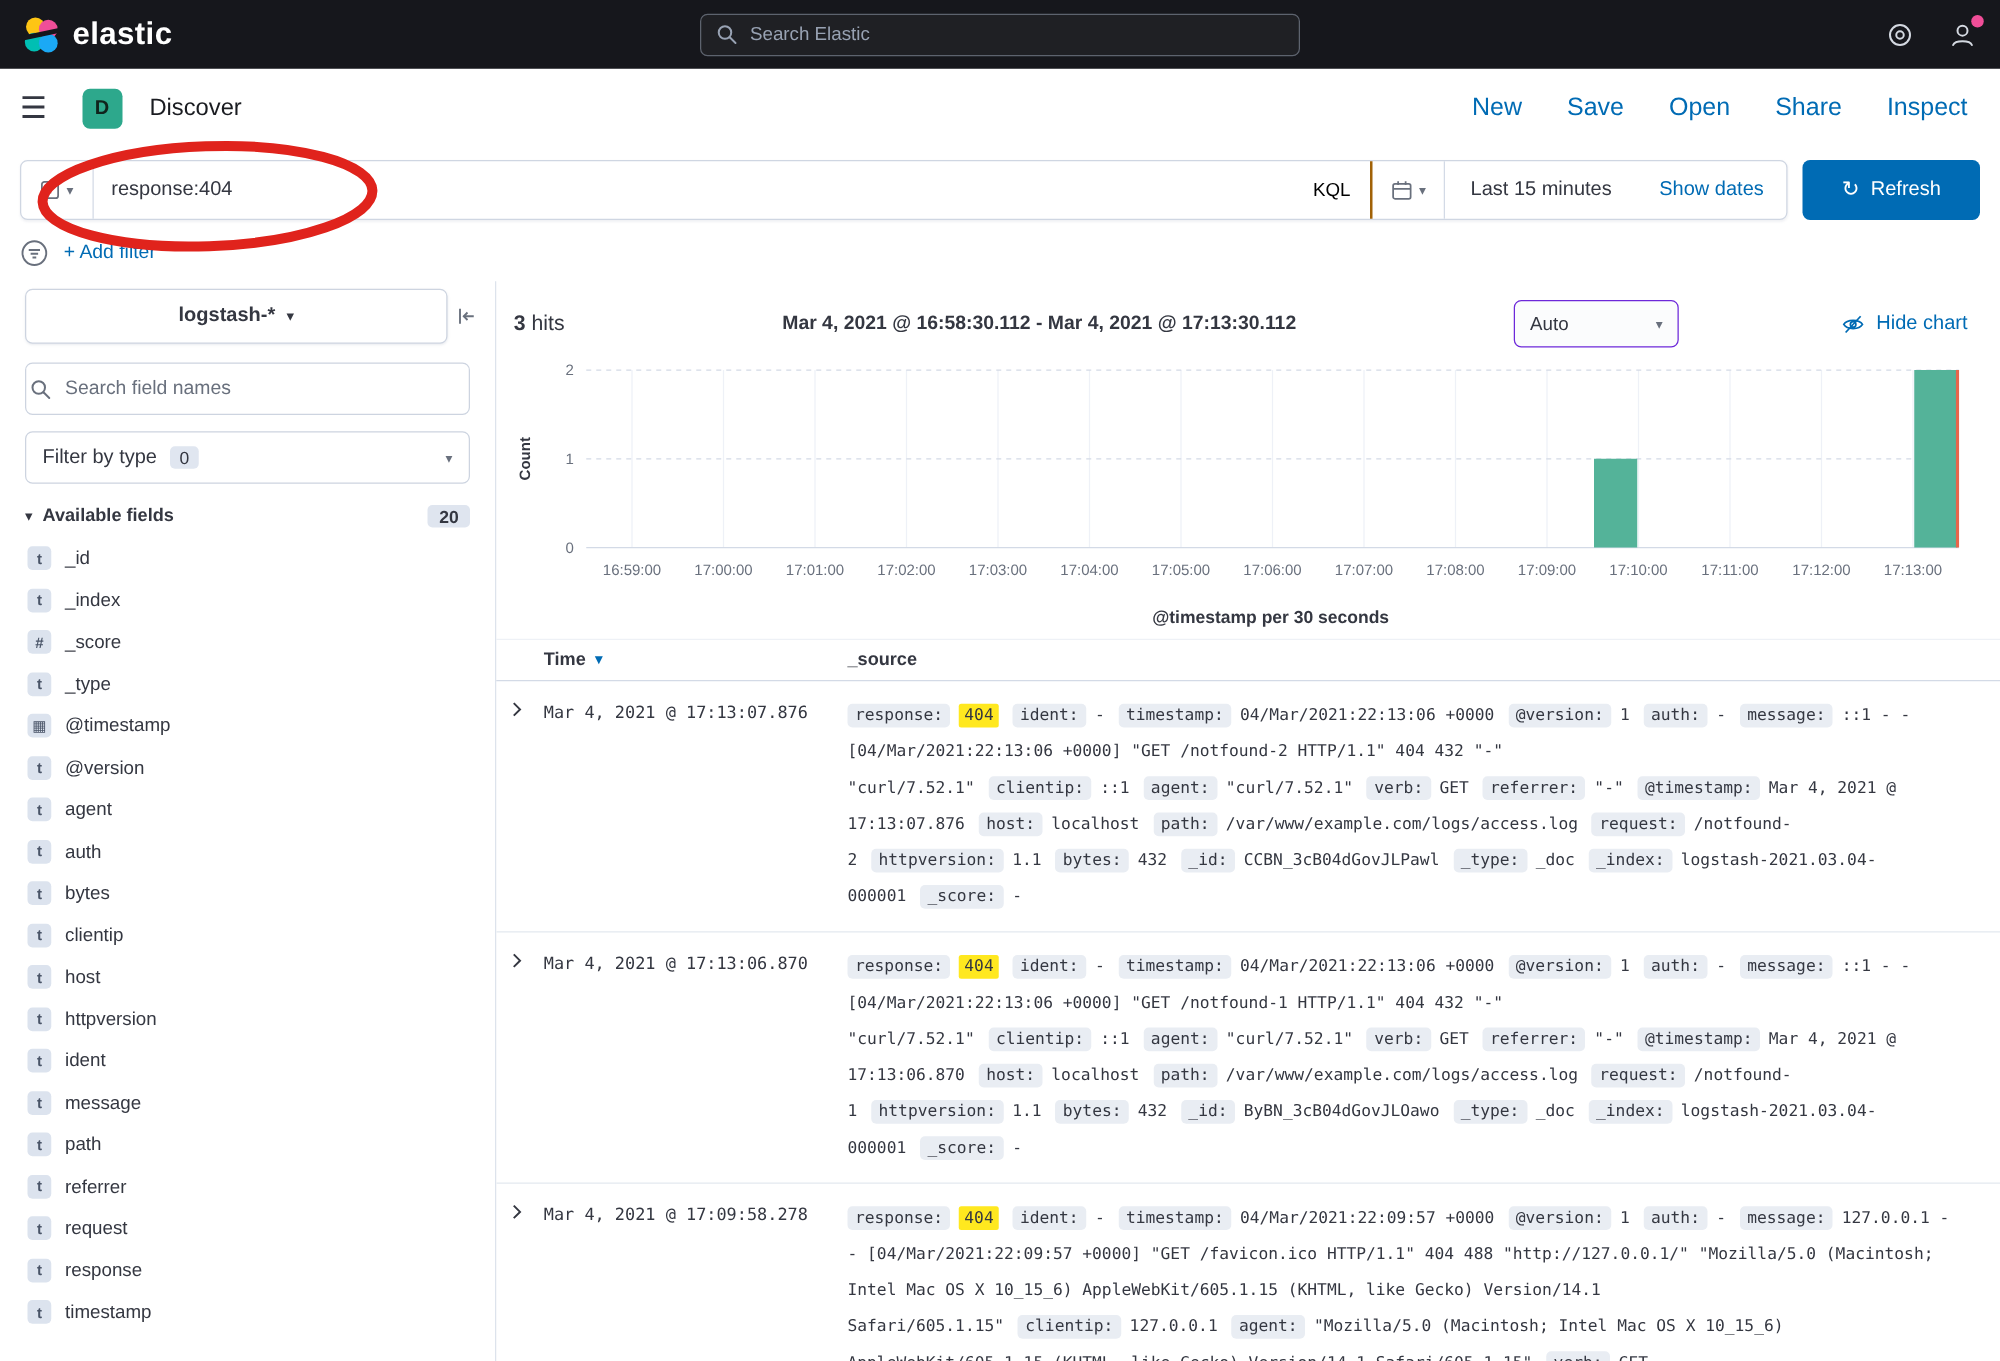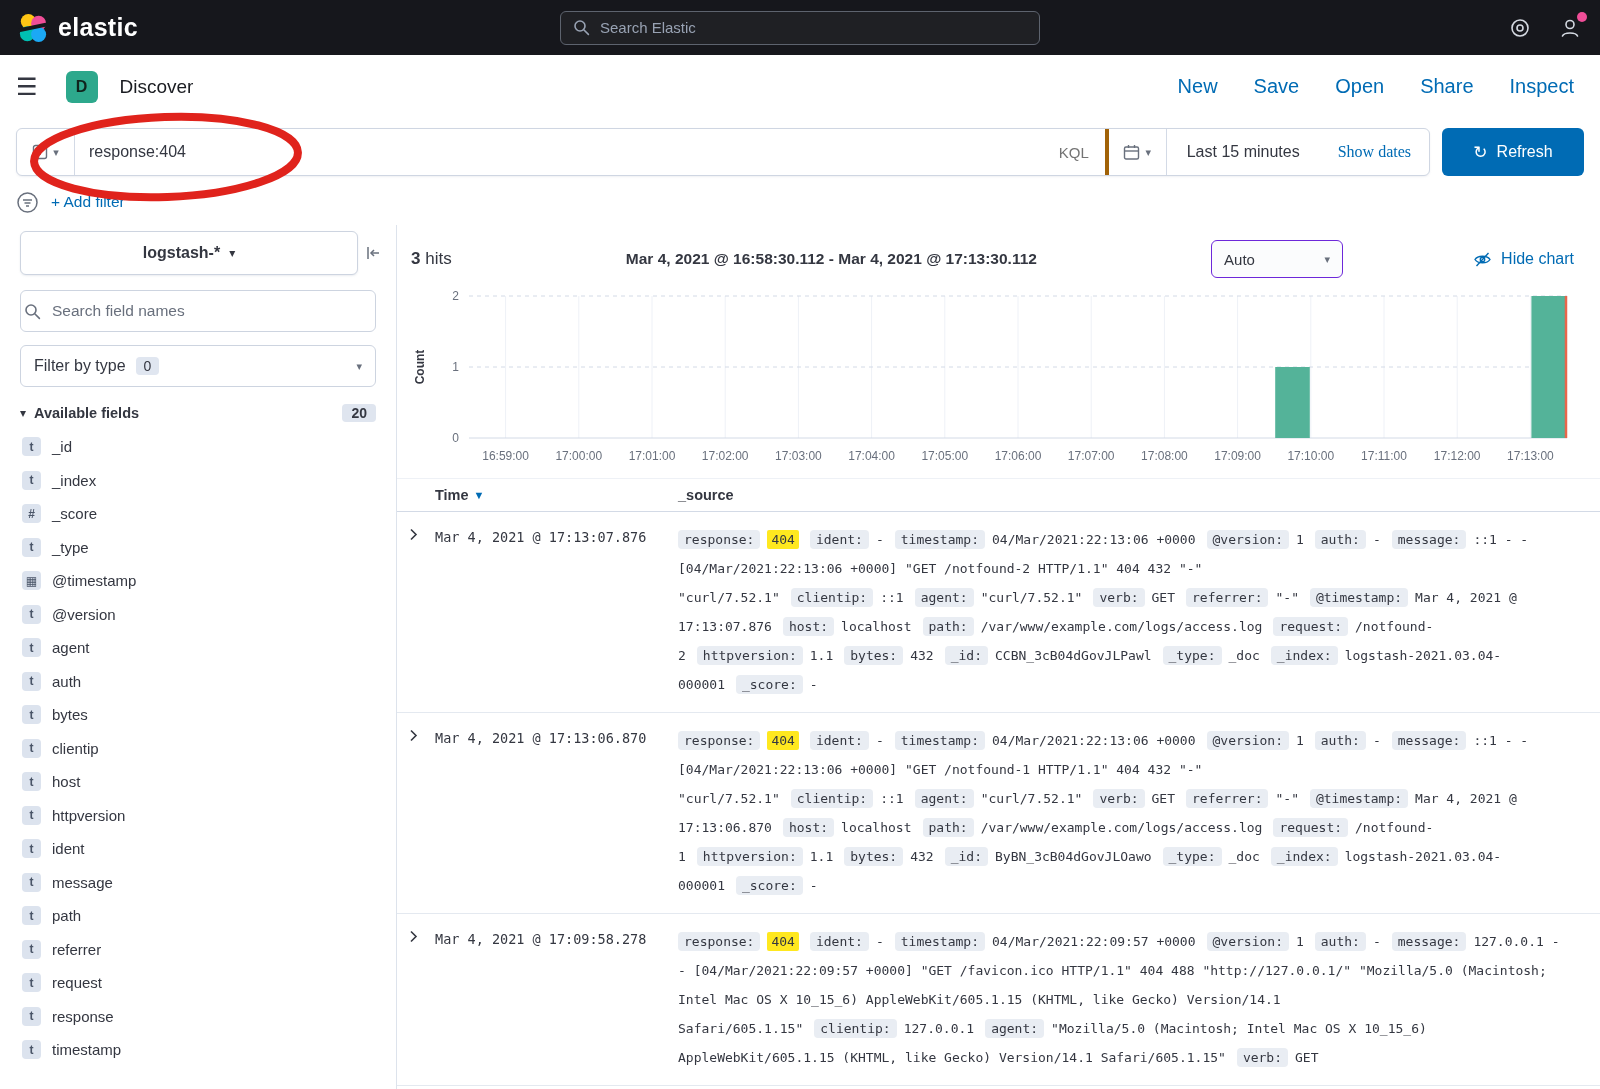--- a/index.html
+++ b/index.html
@@ -26,26 +26,26 @@
   .nav-actions { margin-left:auto; display:flex; gap:36px; font-size:20px; color:#006bb4; }
   .nav-actions span { cursor:pointer; }
 
   
   .query-row { display:flex; gap:12px; margin:10px 16px 0; height:48px; }
   .search-group { flex:1; display:flex; align-items:stretch; border:1px solid #cfd6e2; border-radius:6px; background:#fff;
     box-shadow:0 1px 2px rgba(152,162,179,.15); }
   .filter-btn { width:58px; display:flex; align-items:center; justify-content:center; gap:5px;
     border-right:1px solid #d3dae6; color:#69707d; cursor:pointer; }
   .query-input { flex:1; display:flex; align-items:center; padding:0 14px; font-size:16px; color:#343741; }
-  .kql-label { display:flex; align-items:center; padding:0 16px; color:#737373; font-size:15px;
-    border-right:4px solid #a16207; cursor:pointer; }
+  .kql-label { display:flex; align-items:center; padding:0 16px; color:#000000; font-size:15px;
+    border-right:2px solid #a16207; cursor:pointer; }
   .date-btn { width:58px; display:flex; align-items:center; justify-content:center; gap:5px;
     border-right:1px solid #d3dae6; color:#69707d; cursor:pointer; }
   .date-text { display:flex; align-items:center; padding:0 20px; font-size:16px; }
-  .show-dates { margin-left:auto; display:flex; align-items:center; padding:0 18px; color:#006bb4; font-size:16px; cursor:pointer;font-family:Liberation Serif, serif; }
+  .show-dates { margin-left:auto; display:flex; align-items:center; padding:0 18px; color:#006bb4; font-size:16px; cursor:pointer; }
   .refresh-btn { width:142px; background:#006bb4; border:none; border-radius:6px; color:#fff; font-size:16px;
     display:flex; align-items:center; justify-content:center; gap:9px; cursor:pointer;
     font-family:inherit; }
   .refresh-icon { font-size:17px; }
 
   
   .filter-row { display:flex; align-items:center; gap:12px; margin:13px 16px 10px; height:26px; }
   .add-filter { color:#006bb4; font-size:15.5px; cursor:pointer; }
 
   
@@ -370,20 +370,21 @@
           <line x1="58" y1="79" x2="1156" y2="79" stroke="#d3dae6" stroke-dasharray="4 4" stroke-width="1"></line>
           <text x="48" y="83" text-anchor="end" font-size="12" fill="#69707d">1</text>
           <line x1="58" y1="8" x2="1156" y2="8" stroke="#d3dae6" stroke-dasharray="4 4" stroke-width="1"></line>
           <text x="48" y="12" text-anchor="end" font-size="12" fill="#69707d">2</text>
           <line x1="58" y1="150" x2="1156" y2="150" stroke="#d3dae6" stroke-width="1"></line>
           <rect x="864.1999999999999" y="79" width="34.6" height="71" fill="#54B399"></rect>
           <rect x="1120.4" y="8" width="34.6" height="142" fill="#54B399"></rect>
           <line x1="1155" y1="8" x2="1155" y2="150" stroke="#E7664C" stroke-width="2.5"></line>
           <text x="13" y="79" font-size="12" font-weight="bold" fill="#343741" text-anchor="middle" transform="rotate(-90 13 79)">Count</text>
         </svg>
+      <div class="chart-title">@timestamp per 30 seconds</div>
     </div>
 
     <div class="table-header">
       <span class="th-time">
         <span>Time</span>
         <span class="sort">▼</span>
       </span>
       <span class="th-source">_source</span>
     </div>
     <div class="doc-body">

